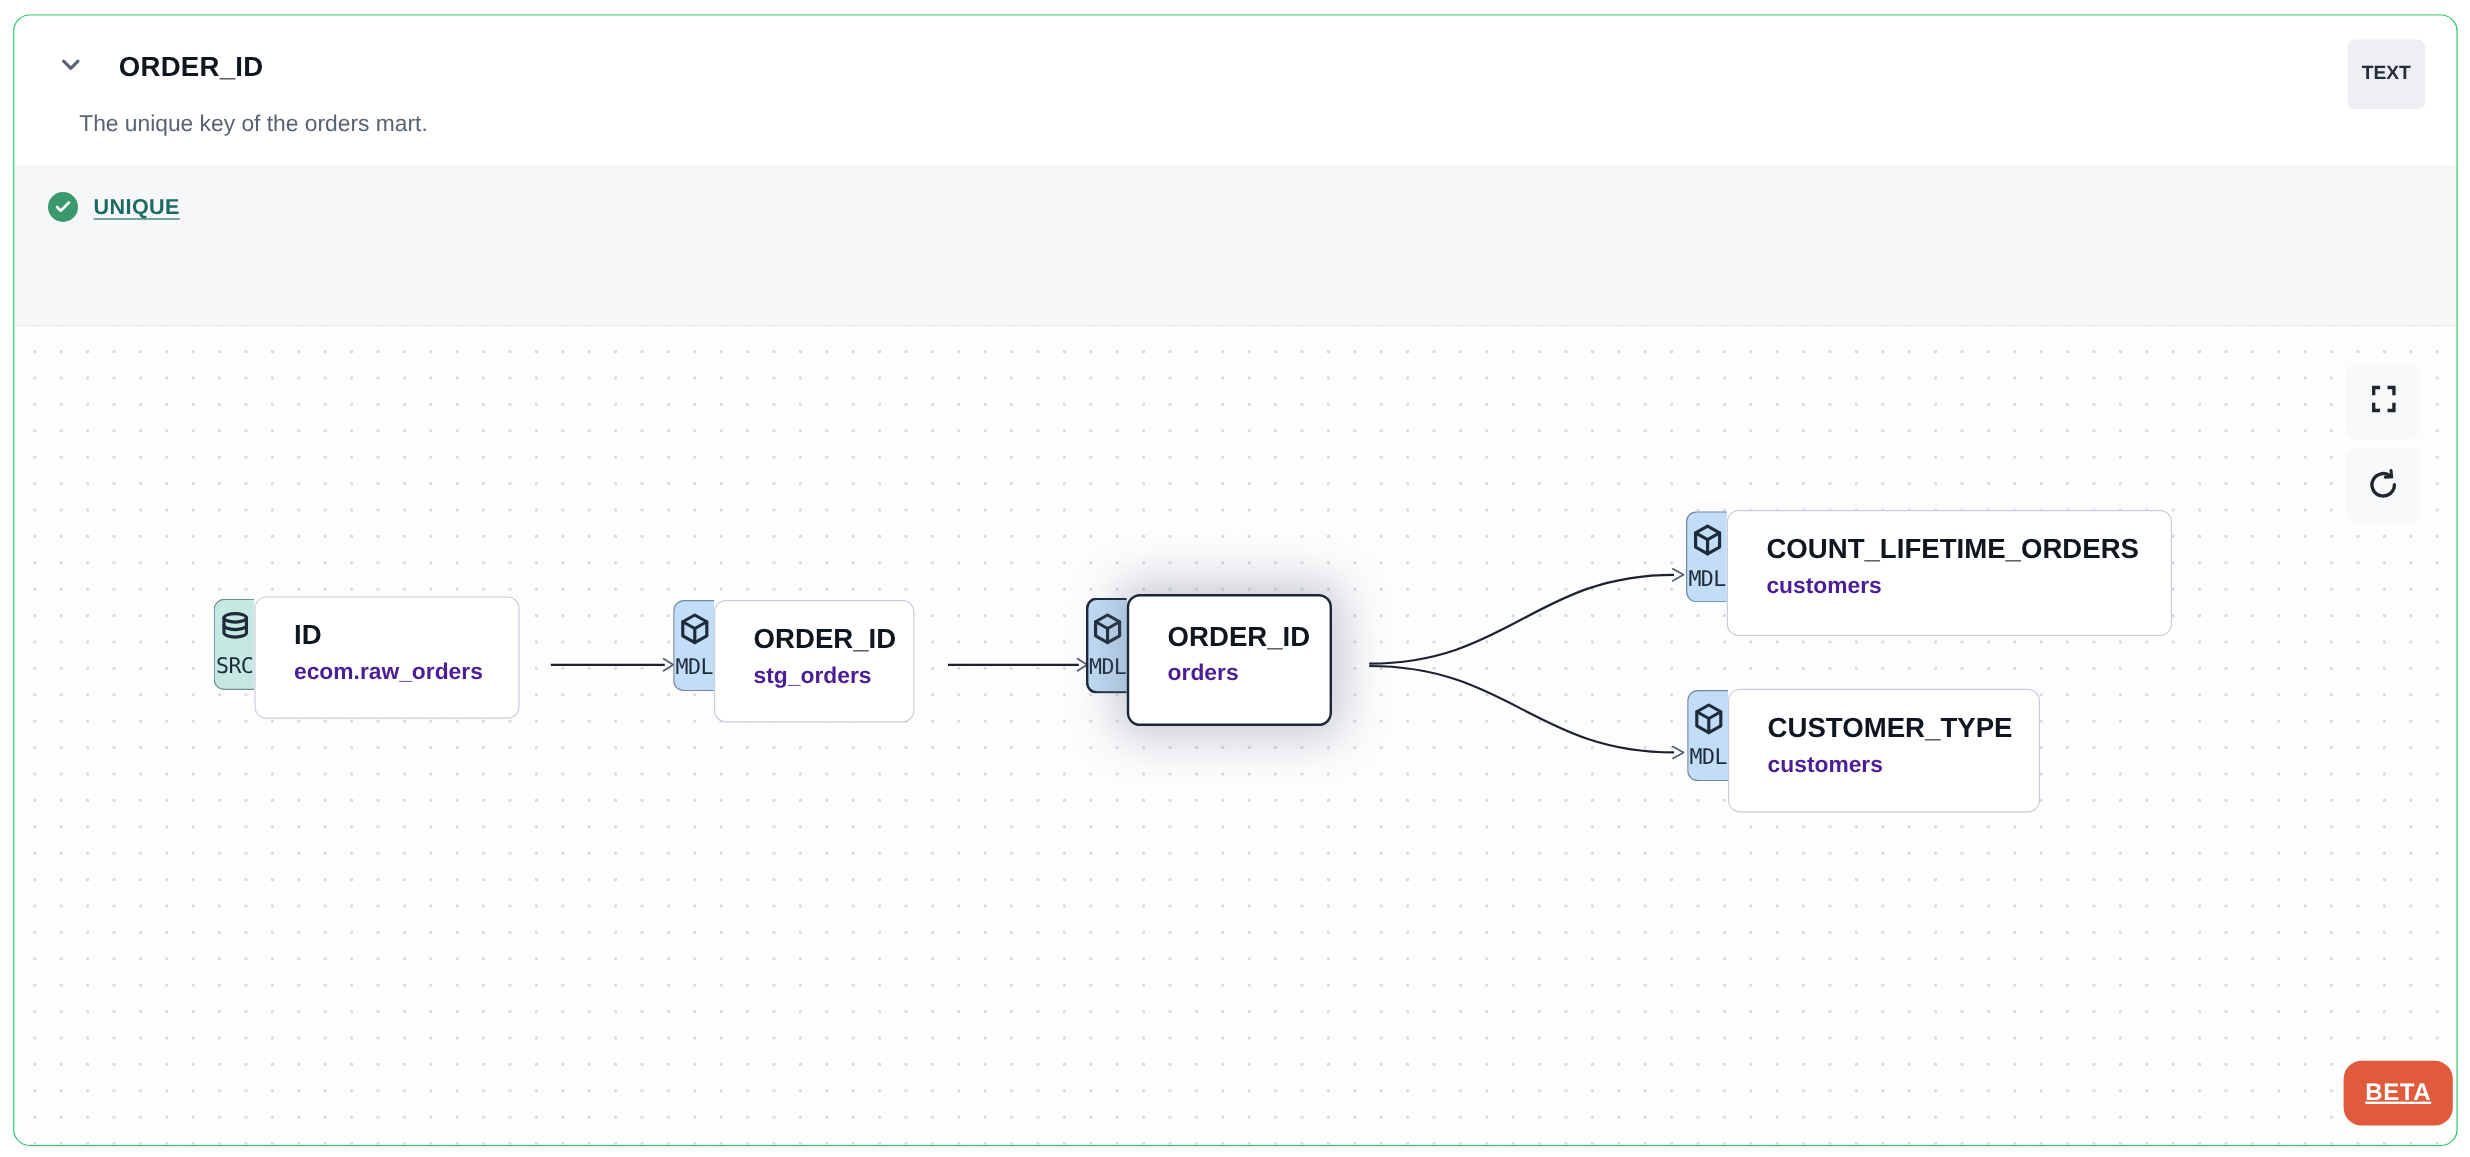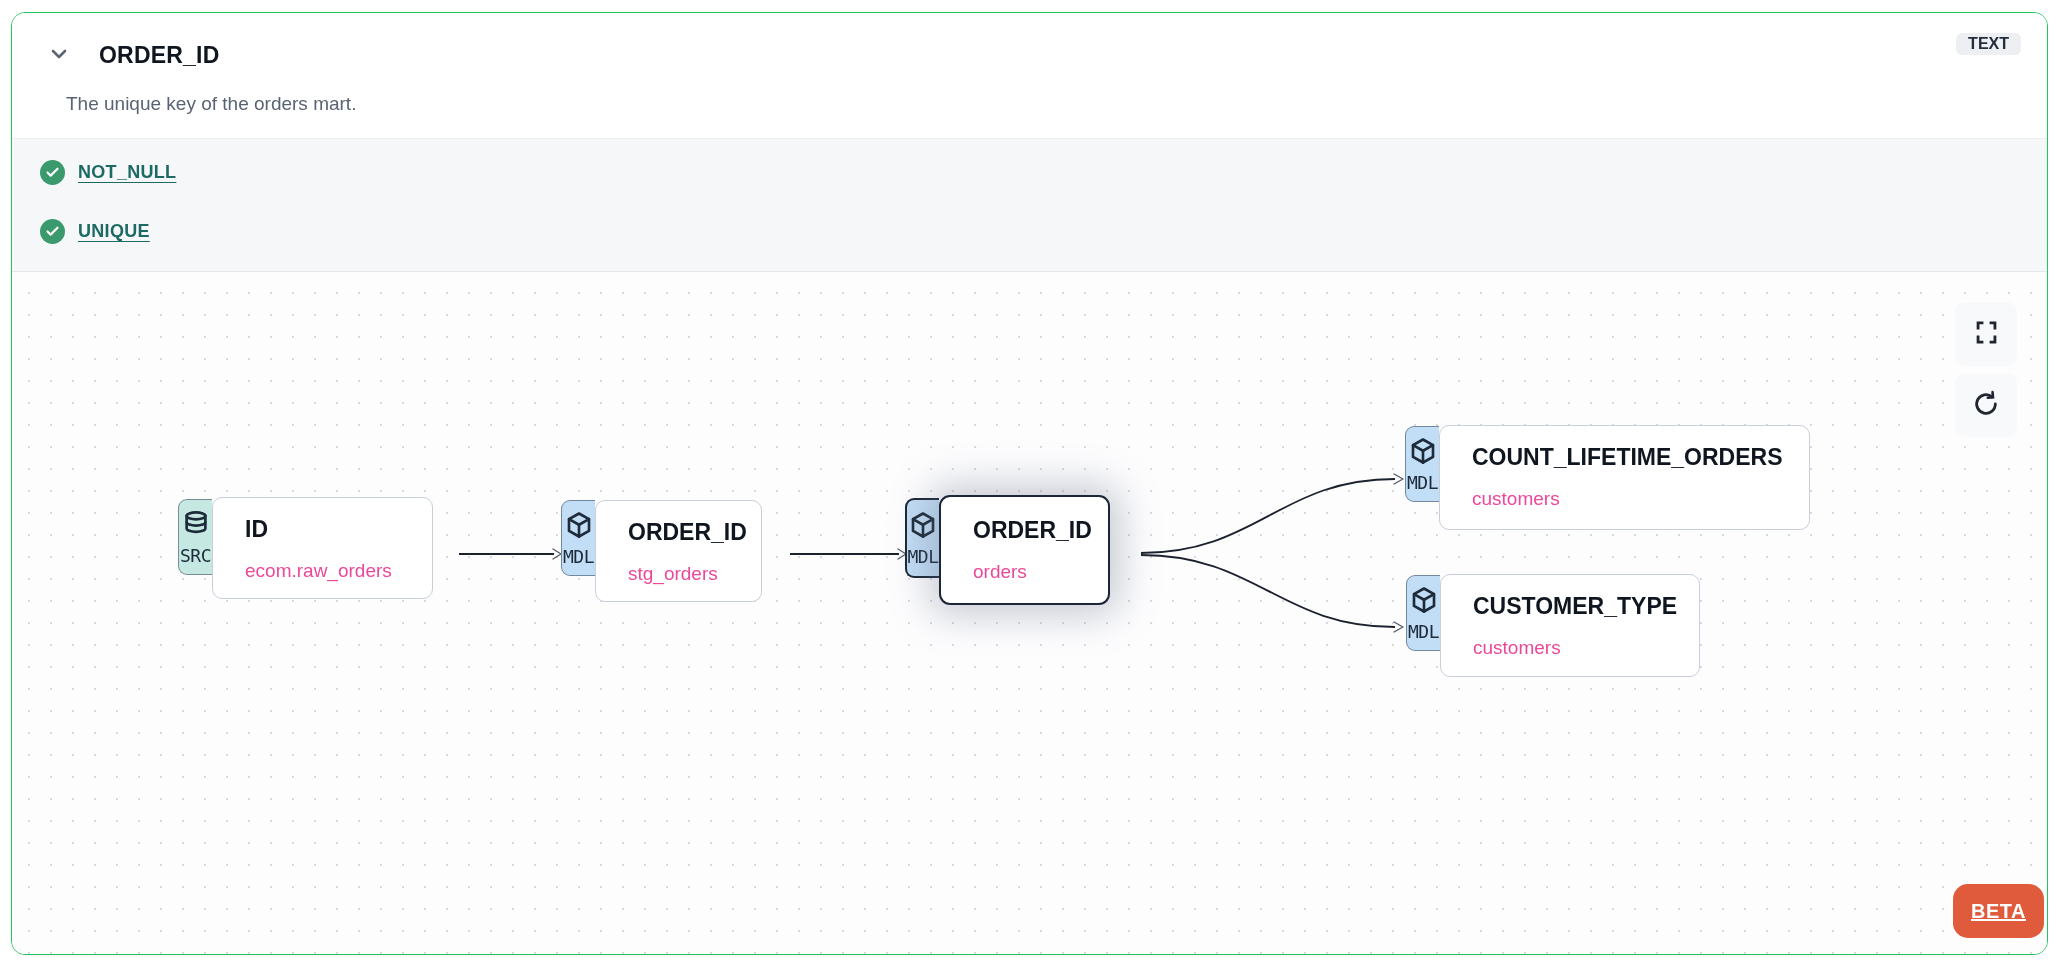--- a/index.html
+++ b/index.html
@@ -11,21 +11,21 @@
     overflow:hidden; box-shadow:0 1px 2px rgba(16,24,40,.05);
   }
 
   
   .header { position:relative; height:125px; background:#ffffff; }
   .title-row { position:absolute; left:33px; top:28px; display:flex; align-items:center; gap:26px; }
   .chevron-btn { width:28px; height:28px; border:none; background:transparent; cursor:pointer;
                  display:flex; align-items:center; justify-content:center; color:#5b6575; }
   .page-title { font-size:23px; font-weight:700; color:#10161f; letter-spacing:.2px; }
   .type-badge { position:absolute; right:26px; top:20px; background:#edeff3; color:#242d3c;
-                font-size:16px; font-weight:600; padding:2px 12px; border-radius:6px; }
+                font-size:16px; font-weight:600; padding:20px 12px; border-radius:6px; }
   .description { position:absolute; left:18px; top:80px; font-size:19px; color:#5a6374;margin-left:36px; }
 
   
   .tests { height:134px; background:#f6f7f9; border-top:1px solid #eceef1; border-bottom:1px solid #e4e7eb;
            padding:20px 0 0 28px; }
   .test-row { display:flex; align-items:center; gap:13px; height:26px; margin-bottom:33px; }
   .check-circle { width:25px; height:25px; border-radius:50%; background:#3a9a6d; flex:0 0 auto;
                   display:flex; align-items:center; justify-content:center; color:#ffffff; }
   .test-link { font-size:18px; font-weight:600; color:#1d6a64; text-decoration:underline;
                text-underline-offset:4px; letter-spacing:.3px; cursor:pointer; }
@@ -48,21 +48,21 @@
     color:#1d2b3a;
   }
   .node-badge.teal { background:#c6e8e3; }
   .node-badge.blue { background:#c2ddf6; }
   .badge-label { font-family:"DejaVu Sans Mono", monospace; font-size:18px; font-weight:500; letter-spacing:-0.5px; }
   .node-card {
     background:#ffffff; border:1px solid #c8cedA; border-radius:10px;
     padding:17px 20px 0 32px;
   }
   .node-title { font-size:23px; font-weight:600; color:#10161f; line-height:29px; white-space:nowrap; }
-  .node-subtitle { font-size:19px; color:#ec4899; line-height:24px; margin-top:15px; white-space:nowrap; }
+  .node-subtitle { font-size:19px; color:#4c1d95; line-height:24px; margin-top:5px; white-space:nowrap;font-weight:bold; }
 
   .node.selected .node-badge { border:2.5px solid #1b2637; border-right:none; height:80px; margin-top:3px; }
   .node.selected .node-card  { border:2.5px solid #1b2637; border-radius:11px;
                                box-shadow:0 0 38px 10px rgba(99,110,132,.35); }
 
   
   .controls { position:absolute; right:30px; top:30px; display:flex; flex-direction:column; gap:7px; }
   .ctrl-btn { width:62px; height:64px; border:none; border-radius:10px; background:#f8f9fb;
               display:flex; align-items:center; justify-content:center; color:#20262f; cursor:pointer; }
 
@@ -85,28 +85,20 @@
             </svg>
         </span>
       </button>
       <div class="page-title">ORDER_ID</div>
     </div>
     <div class="type-badge">TEXT</div>
     <div class="description">The unique key of the orders mart.</div>
   </div>
 
   <div class="tests">
-    <div class="test-row">
-      <span class="check-circle">
-        <svg width="15" height="15" viewBox="0 0 24 24" fill="none" stroke="currentColor" stroke-width="3.4" stroke-linecap="round" stroke-linejoin="round">
-            <polyline points="20 6 9 17 4 12"></polyline>
-          </svg>
-      </span>
-      <a class="test-link">NOT_NULL</a>
-    </div>
     <div class="test-row">
       <span class="check-circle">
         <svg width="15" height="15" viewBox="0 0 24 24" fill="none" stroke="currentColor" stroke-width="3.4" stroke-linecap="round" stroke-linejoin="round">
             <polyline points="20 6 9 17 4 12"></polyline>
           </svg>
       </span>
       <a class="test-link">UNIQUE</a>
     </div>
   </div>
 

